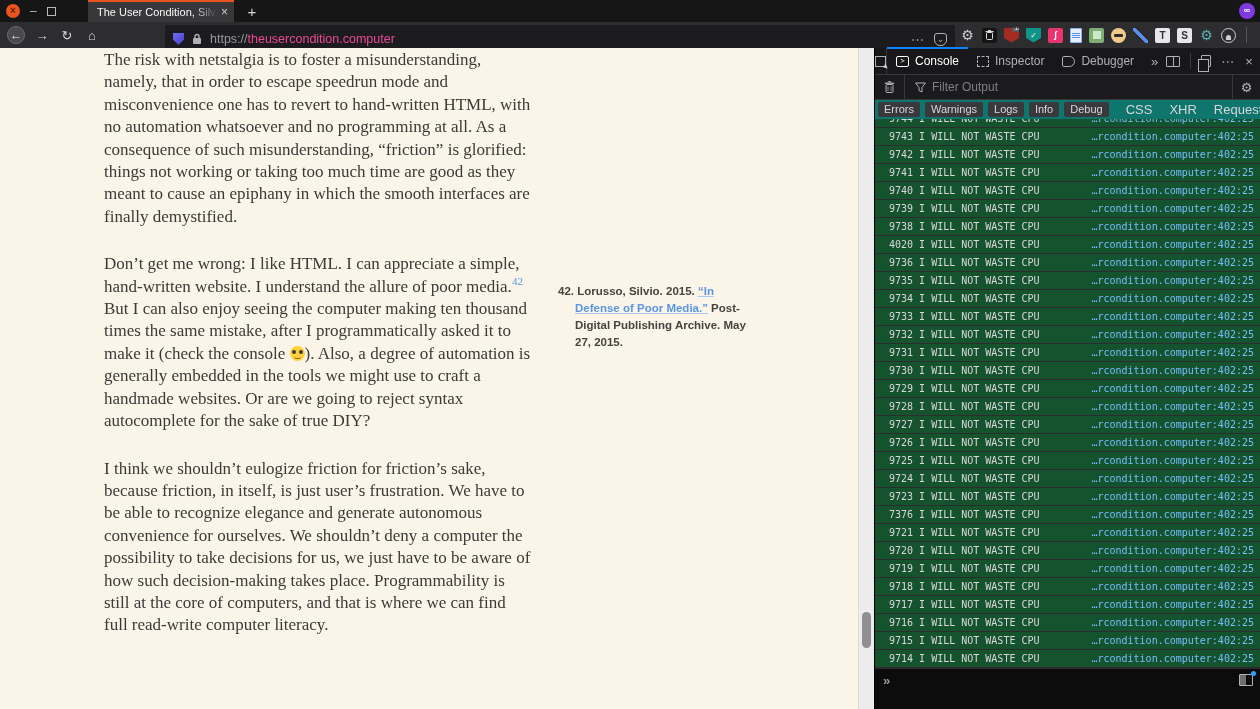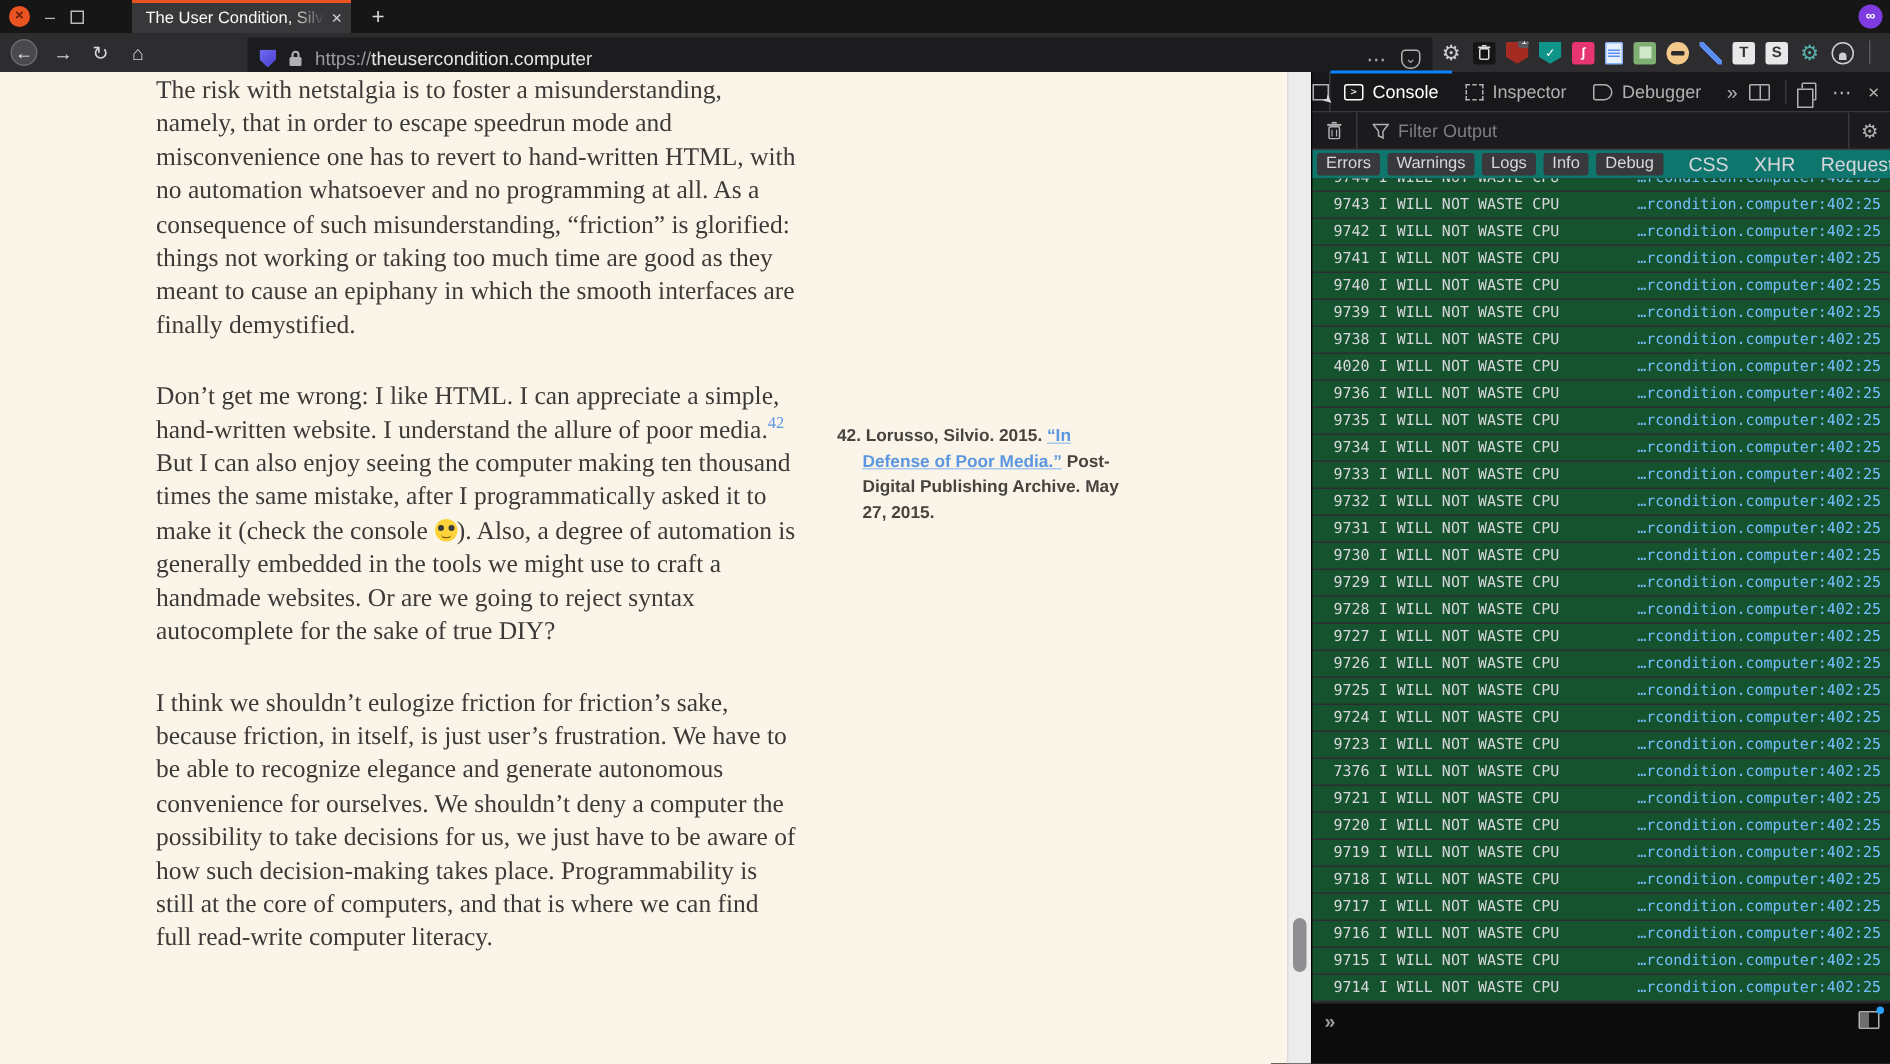--- a/index.html
+++ b/index.html
@@ -22,21 +22,21 @@
 
   
   .navbar { position:absolute; left:0; top:22px; width:1260px; height:26px; background:#2d2d30; display:flex; align-items:center; }
   .nav-icons { display:flex; align-items:center; gap:9px; padding:0 10px 0 7px; color:#d7d7db; }
   .back-btn { width:18px; height:18px; border-radius:50%; border:1px solid #6b6b6e; background:#4a4a4d; color:#ededf0; text-align:center; line-height:16px; font-size:12px; }
   .nav-glyph { font-size:13px; width:16px; text-align:center; }
   .urlbar { position:absolute; left:165px; top:3px; width:790px; height:28px; background:#1c1c1f; border-radius:2px; display:flex; align-items:center; padding:0 8px; }
   .shield-icon { width:11px; height:12px; background:linear-gradient(135deg,#6f6bf0,#4a3fd1); clip-path:polygon(0 0,100% 0,100% 55%,50% 100%,0 55%); margin-right:8px; }
   .lock-svg { margin-right:8px; }
   .url-proto { color:#9a9a9e; font-size:12.5px; }
-  .url-host { color:#e5e5e5; font-size:12.5px; }
+  .url-host { color:#ec4899; font-size:12.5px; }
   .urlbar-spacer { flex:1; }
   .page-action { color:#b1b1b3; font-size:13px; margin-left:10px; }
   .pocket-icon { width:13px; height:13px; border:1px solid #b1b1b3; border-radius:3px 3px 6px 6px; color:#b1b1b3; font-size:9px; line-height:10px; text-align:center; margin-left:10px; }
   .ext-row { position:absolute; left:960px; top:3px; height:20px; display:flex; align-items:center; gap:7px; }
   .ext { width:15px; height:15px; display:flex; align-items:center; justify-content:center; font-size:10px; position:relative; }
   .ext-gear { color:#cfcfd2; font-size:14px; }
   .ext-trash { background:#151515; border-radius:2px; color:#eee; font-size:9px; }
   .ext-red { background:#a32b22; clip-path:polygon(0 0,100% 0,100% 70%,50% 100%,0 70%); }
   .badge13 { position:absolute; top:-4px; right:-5px; background:#5a5a5e; color:#fff; font-size:7px; padding:0 2px; border-radius:2px; line-height:8px; }
   .ext-teal { background:#0e9488; clip-path:polygon(0 0,100% 0,100% 70%,50% 100%,0 70%); color:#fff; font-size:8px; }

